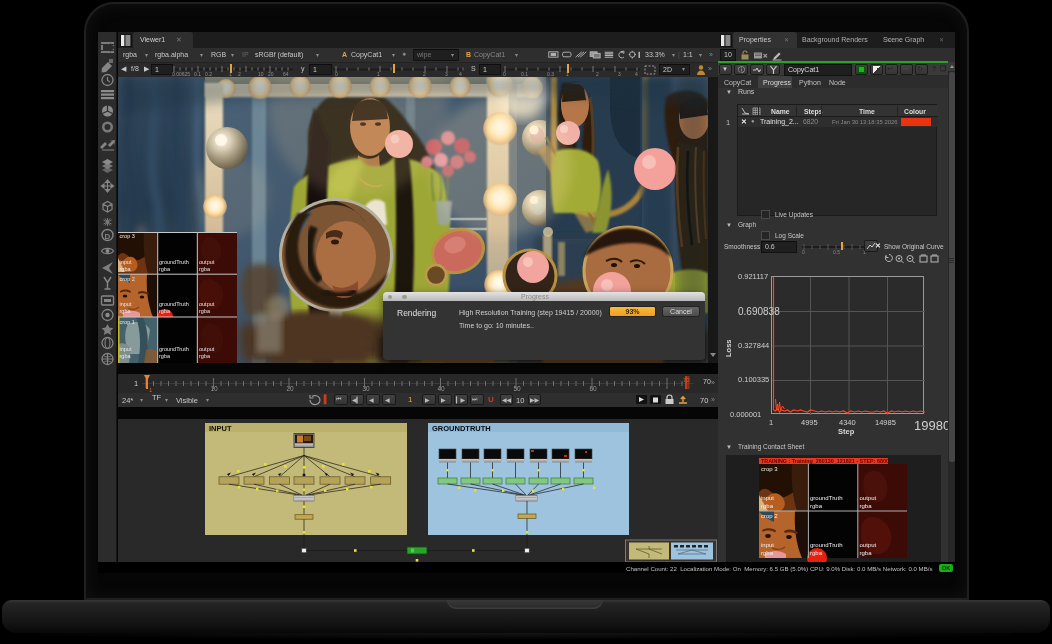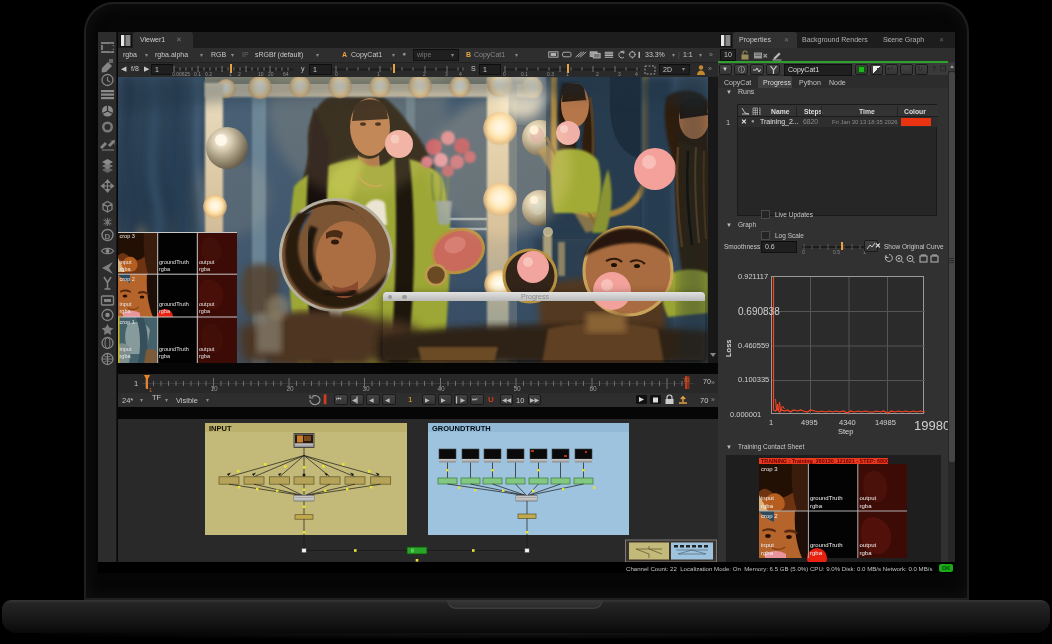--- a/index.html
+++ b/index.html
@@ -478,20 +478,27 @@
       </svg>
     </div>
   </div>
   <div id="dialog" class="abs" style="left:383px;top:292px;width:322px;height:68px;border-radius:4px;box-shadow:0 3px 10px rgba(0,0,0,.5);">
     <div class="abs" style="left:0;top:0;width:322px;height:9px;background:linear-gradient(#e2e2e2,#b9b9b9);border-radius:4px 4px 0 0;">
       <div class="abs" style="left:5px;top:2.5px;width:4px;height:4px;border-radius:50%;background:#9a9a9a;"></div>
       <div class="abs" style="left:20px;top:2.5px;width:4px;height:4px;border-radius:50%;background:#9a9a9a;"></div>
       <div class="abs" style="left:19px;top:2.5px;width:4px;height:4px;border-radius:50%;background:#9a9a9a;"></div>
       <div class="t" style="left:138px;top:1px;color:#8a8a8a;font-size:7px;">Progress</div>
     </div>
+    <div class="abs" style="left:0;top:9px;width:322px;height:59px;background:#333;border-radius:0 0 4px 4px;">
+      <div class="t" style="left:14px;top:7px;color:#e0e0e0;font-size:8.5px;">Rendering</div>
+      <div class="t" style="left:76px;top:8px;color:#cfcfcf;font-size:7px;">High Resolution Training (step 19415 / 20000)</div>
+      <div class="abs" style="left:226px;top:4.5px;width:47px;height:11px;background:linear-gradient(#f8b93e,#ef9f21);border:1px solid #222;border-radius:2px;text-align:center;font-size:7px;line-height:10px;color:#3a2800;font-weight:bold;">93%</div>
+      <div class="abs" style="left:279px;top:4.5px;width:38px;height:11px;background:linear-gradient(#666,#4c4c4c);border:1px solid #222;border-radius:2.5px;text-align:center;font-size:7px;line-height:10px;color:#dedede;">Cancel</div>
+      <div class="t" style="left:76px;top:21px;color:#cfcfcf;font-size:7px;">Time to go: 10 minutes..</div>
+    </div>
   </div>
   <div class="abs" style="left:708px;top:77px;width:10px;height:286px;background:#181818;">
     <div class="abs" style="left:2px;top:276px;width:0;height:0;border-left:3px solid transparent;border-right:3px solid transparent;border-top:4px solid #888;"></div>
   </div>
   <div id="vruler">
     <div class="t" style="left:16px;top:5px;font-size:7.5px;">1</div>
     <svg class="abs" style="left:24px;top:0;" width="552px" height="19" viewBox="0 0 552 19">
       <path d="M0 9.5h552" stroke="#3a3a3a" stroke-width="1"></path>
       <g stroke="#6f6f6f" stroke-width="1">
         <path d="M4 5v9"></path>
@@ -864,30 +871,30 @@
         <g stroke="#555" stroke-width="1">
             <path d="M38.5 0V138M77 0V138M115.5 0V138"></path>
             <path d="M0 34.5H153M0 69H153M0 103.5H153"></path>
           </g>
         <path d="M1.5 0V133l2 1 2-2 2 3 2-2 3 1 3-1 3 2 3-2 4 1 3-1 3 1 4 1 3-2 4 1 4 1 3-1 4 1 4-1 3 1 4-1 3 1 4-1 4 2 3-2 4 1 4-1 3 1 4-1 4 1 4 0 3-1 4 1 3-1 4 2 4-2 3 1 4-1 4 1 3-1 4 1 4-1 3 1 4-1 4 1 3-1 4 0 4 1 3-2 4 1" stroke="#ff4422" stroke-width="1.2" fill="none"></path>
           <path d="M3.5 122l1 11 1-6 1 7 1-9 1 8 2-4 2 3" stroke="#ff4422" stroke-width="1" fill="none"></path>
       </svg>
     </div>
     <div class="t" style="left:20px;top:240px;color:#d0d0d0;font-size:7.5px;">0.921117</div>
     <div class="t" style="left:20px;top:274px;color:#d0d0d0;font-size:10px;">0.690838</div>
-    <div class="t" style="left:20px;top:309px;color:#d0d0d0;font-size:7.5px;">0.460559</div>
+    <div class="t" style="left:20px;top:309px;color:#d0d0d0;font-size:7.5px;">0.327844</div>
     <div class="t" style="left:20px;top:343px;color:#d0d0d0;font-size:7.5px;">0.100335</div>
     <div class="t" style="left:12px;top:378px;color:#d0d0d0;font-size:7.5px;">0.000001</div>
     <div class="t" style="left:6px;top:325px;color:#d8d8d8;font-size:7.5px;font-weight:bold;transform:rotate(-90deg);transform-origin:left top;">Loss</div>
     <div class="t" style="left:51px;top:386px;color:#d0d0d0;font-size:7.5px;">1</div>
     <div class="t" style="left:83px;top:386px;color:#d0d0d0;font-size:7.5px;">4995</div>
     <div class="t" style="left:121px;top:386px;color:#d0d0d0;font-size:7.5px;">4340</div>
     <div class="t" style="left:157px;top:386px;color:#d0d0d0;font-size:7.5px;">14985</div>
     <div class="t" style="left:196px;top:386px;color:#d0d0d0;font-size:13px;">19980</div>
-    <div class="t" style="left:120px;top:395px;color:#d8d8d8;font-size:7.5px;font-weight:normal;">Step</div>
+    <div class="t" style="left:120px;top:395px;color:#d8d8d8;font-size:7.5px;font-weight:bold;">Step</div>
     <div class="t" style="left:8px;top:412px;color:#bbb;font-size:6px;">▼</div>
     <div class="t" style="left:20px;top:411px;font-size:6.5px;">Training Contact Sheet</div>
     <div class="abs" style="left:8px;top:423px;width:215px;height:107px;background:#1e1e1e;">
       <div class="abs" style="left:33px;top:3px;width:129px;height:6px;background:#e8391f;"></div>
       <div class="abs" style="left:35px;top:2.5px;color:#6a0000;font-size:5.4px;font-weight:bold;white-space:nowrap;">TRAINING : Training_260130_121821 - STEP: 6800</div>
       <div class="abs" style="left:32.6px;top:9px;width:148.2px;height:98px;overflow:hidden;">
         <svg width="149" height="98" viewBox="0 0 149 98" xmlns="http://www.w3.org/2000/svg">
           <rect x="0" y="0" width="49.4" height="47" fill="#6e3412"></rect>
           <path d="M0 0h50v26c-13-5-20 9-29 7S8 19 0 28z" fill="#221005"></path>
           <path d="M33 0h17v47H38c-5-16-6-31-5-47z" fill="#3a1c0c"></path>

